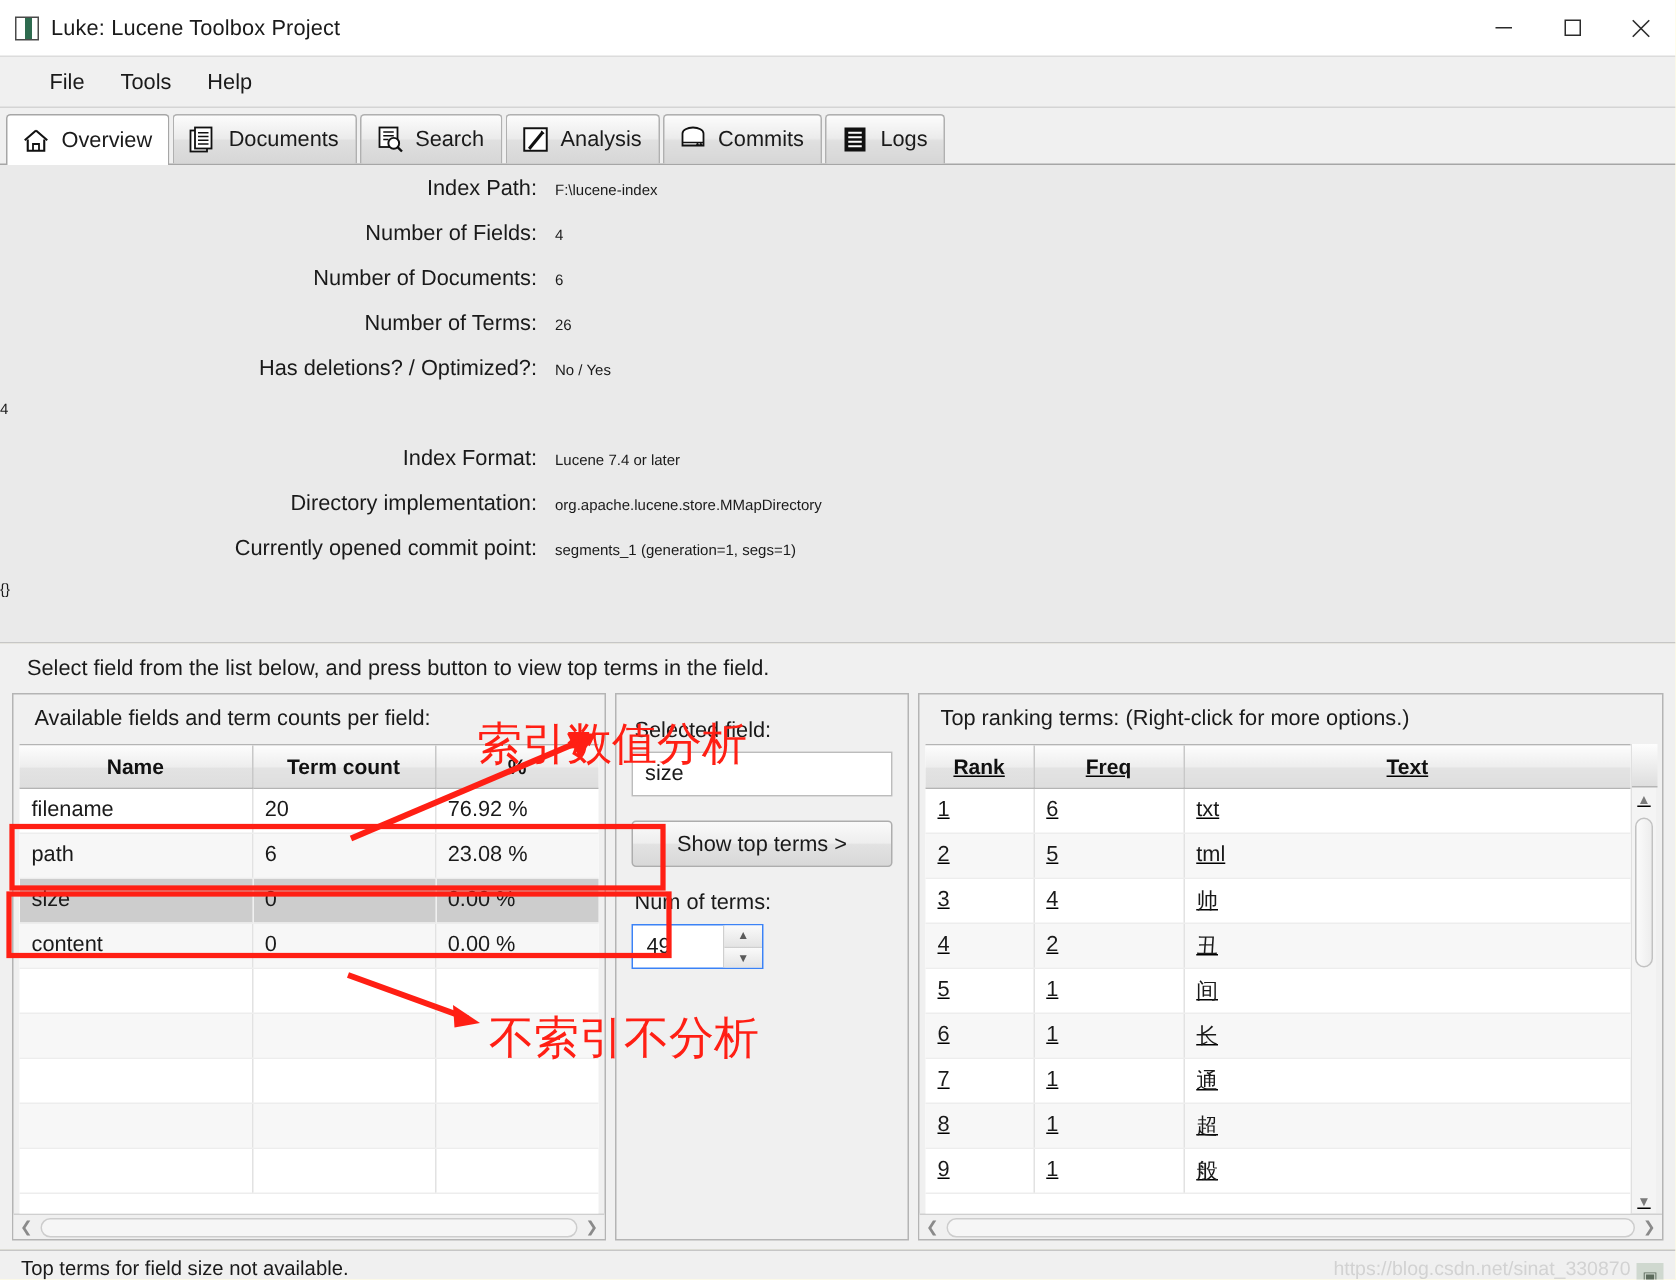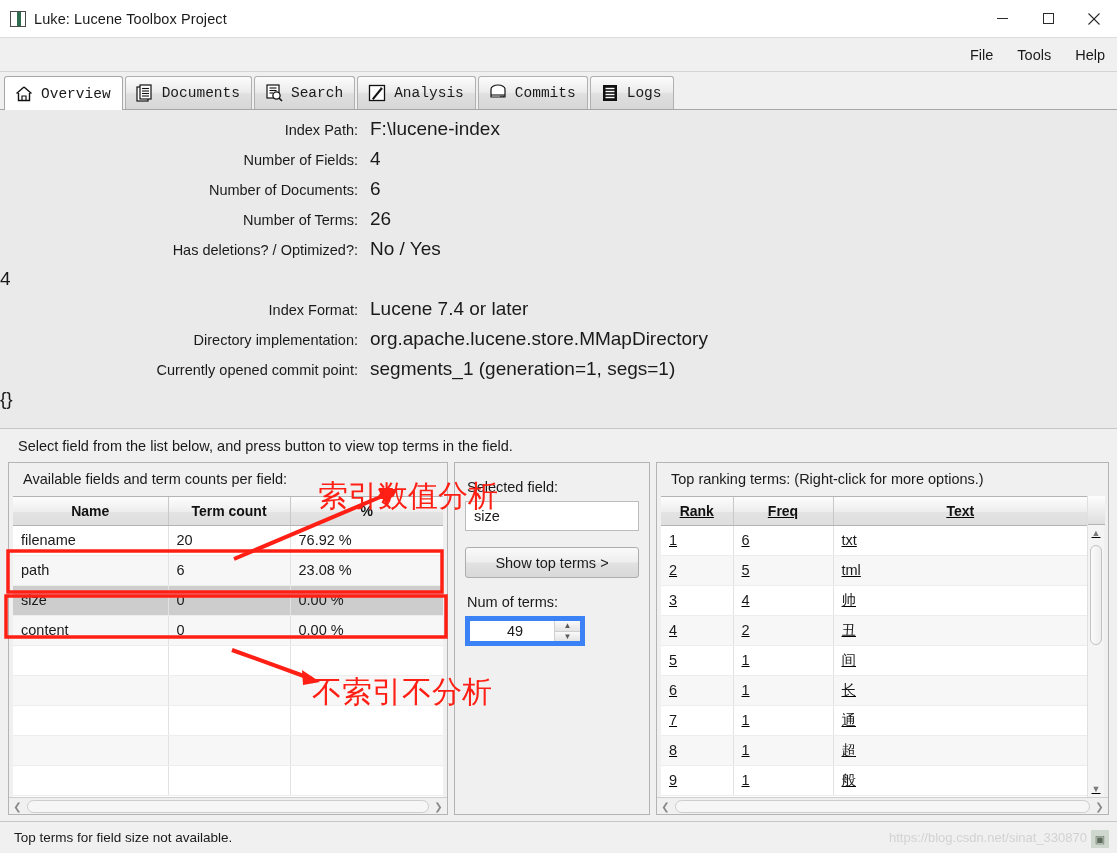--- a/index.html
+++ b/index.html
@@ -54,21 +54,20 @@
 
   
   .menubar {
     height: 34px;
     background: #f0f0f0;
     border-bottom: 1px solid #d4d4d4;
     display: flex;
     align-items: center;
     padding-left: 21px;
     flex: none;
-    justify-content: flex-end;
   }
   .menu-item {
     font-size: 14.5px;
     color: #1a1a1a;
     padding: 4px 12px;
   }
 
   
   .tabbar {
     height: 38px;
@@ -86,21 +85,20 @@
     gap: 7px;
     padding: 0 11px 0 9px;
     margin-right: 2px;
     border: 1px solid #b0b0b0;
     border-bottom: none;
     border-radius: 3px 3px 0 0;
     background: linear-gradient(180deg, #fcfcfc 0%, #ebebeb 48%, #e0e0e0 52%, #d6d6d6 100%);
     font-size: 14.5px;
     color: #1a1a1a;
     position: relative;
-    font-family: Liberation Mono, monospace;
   }
   .tab.active {
     background: #ffffff;
     height: 34px;
     margin-bottom: -1px;
     border-color: #a6a6a6;
     z-index: 3;
   }
   .tab-ico { width: 20px; height: 20px; display:block; flex:none; }
 
@@ -117,21 +115,21 @@
     height: 30px;
   }
   .ov-label {
     width: 370px;
     text-align: right;
     padding-right: 12px;
     font-size: 14.5px;
     color: #1a1a1a;
   }
   .ov-value {
-    font-size: 19px;
+    font-size: 10px;
     color: #1a1a1a;
   }
 
   
   .instruction {
     flex: none;
     padding: 9px 0 8px 18px;
     font-size: 14.5px;
     color: #1a1a1a;
     background: #f0f0f0;
@@ -153,21 +151,21 @@
     display: flex;
     flex-direction: column;
     min-height: 0;
   }
   .pane-title {
     font-size: 14.5px;
     color: #1a1a1a;
     padding: 8px 0 9px 14px;
     flex: none;
   }
-  .pane-left  { width: 440px; }
+  .pane-left  { width: 396px; }
   .pane-mid   { width: 196px; margin-left: 6px; }
   .pane-right { flex: 1; margin-left: 6px; }
 
   
   .tablewrap {
     flex: 1;
     background: #ffffff;
     border-top: 1px solid #b4b4b4;
     display: flex;
     flex-direction: column;
@@ -265,43 +263,42 @@
     border: 1px solid #adadad;
     border-radius: 3px;
     background: linear-gradient(180deg,#fafafa 0%,#eeeeee 48%,#e2e2e2 52%,#d8d8d8 100%);
     font-size: 14.5px;
     color: #1a1a1a;
     font-family: "Liberation Sans", sans-serif;
   }
   .spinner {
     margin-top: 6px;
     display: flex;
-    width: 120px;
+    width: 88px;
     height: 30px;
-    border: 5px solid #3b82f6;
+    border: 1px solid #3b82f6;
     background: #fff;
-    padding-left: 28px;
   }
   .spin-val { flex: 1; display:flex; align-items:center; padding-left: 9px; font-size: 14.5px; color:#1a1a1a; }
   .spin-btns { width: 26px; display:flex; flex-direction: column; border-left: 1px solid #cfcfcf; }
   .spin-b {
     flex: 1; display:flex; align-items:center; justify-content:center;
     background: linear-gradient(180deg,#fafafa,#e4e4e4);
     color:#5a5a5a; font-size: 8px;
   }
   .spin-b + .spin-b { border-top: 1px solid #cfcfcf; }
 
   
   .statusbar {
     flex: none;
-    height: 32px;
+    height: 20px;
     background: #f0f0f0;
     border-top: 1px solid #c6c6c6;
     display: flex;
-    align-items: center;
+    align-items: flex-end;
     padding-left: 14px;
     font-size: 13.5px;
     color: #1a1a1a;
     position: relative;
   }
   .watermark {
     position: absolute;
     right: 30px;
     font-size: 13px;
     color: #d2d2d2;
@@ -661,16 +658,16 @@
     <rect x="6" y="596" width="440" height="41" fill="none" stroke="#ff1f14" stroke-width="3.5"></rect>
 
     <line x1="234" y1="559" x2="392" y2="492" stroke="#ff1f14" stroke-width="4"></line>
     <polygon points="398,489 378,489 386,505" fill="#ff1f14"></polygon>
 
     <line x1="232" y1="650" x2="312" y2="679" stroke="#ff1f14" stroke-width="4"></line>
     <polygon points="320,682 302,670 303,685" fill="#ff1f14"></polygon>
   </svg>
   <div class="overlay">
     <div class="ann-text" style="left:318px; top:476px;">索引数值分析</div>
-    <div class="ann-text" style="left:312px; top:672px;">不索引不分析</div>
+    <div class="ann-text" style="left:326px; top:672px;">不索引不分析</div>
   </div>
 
 </div>
 
 </body></html>

